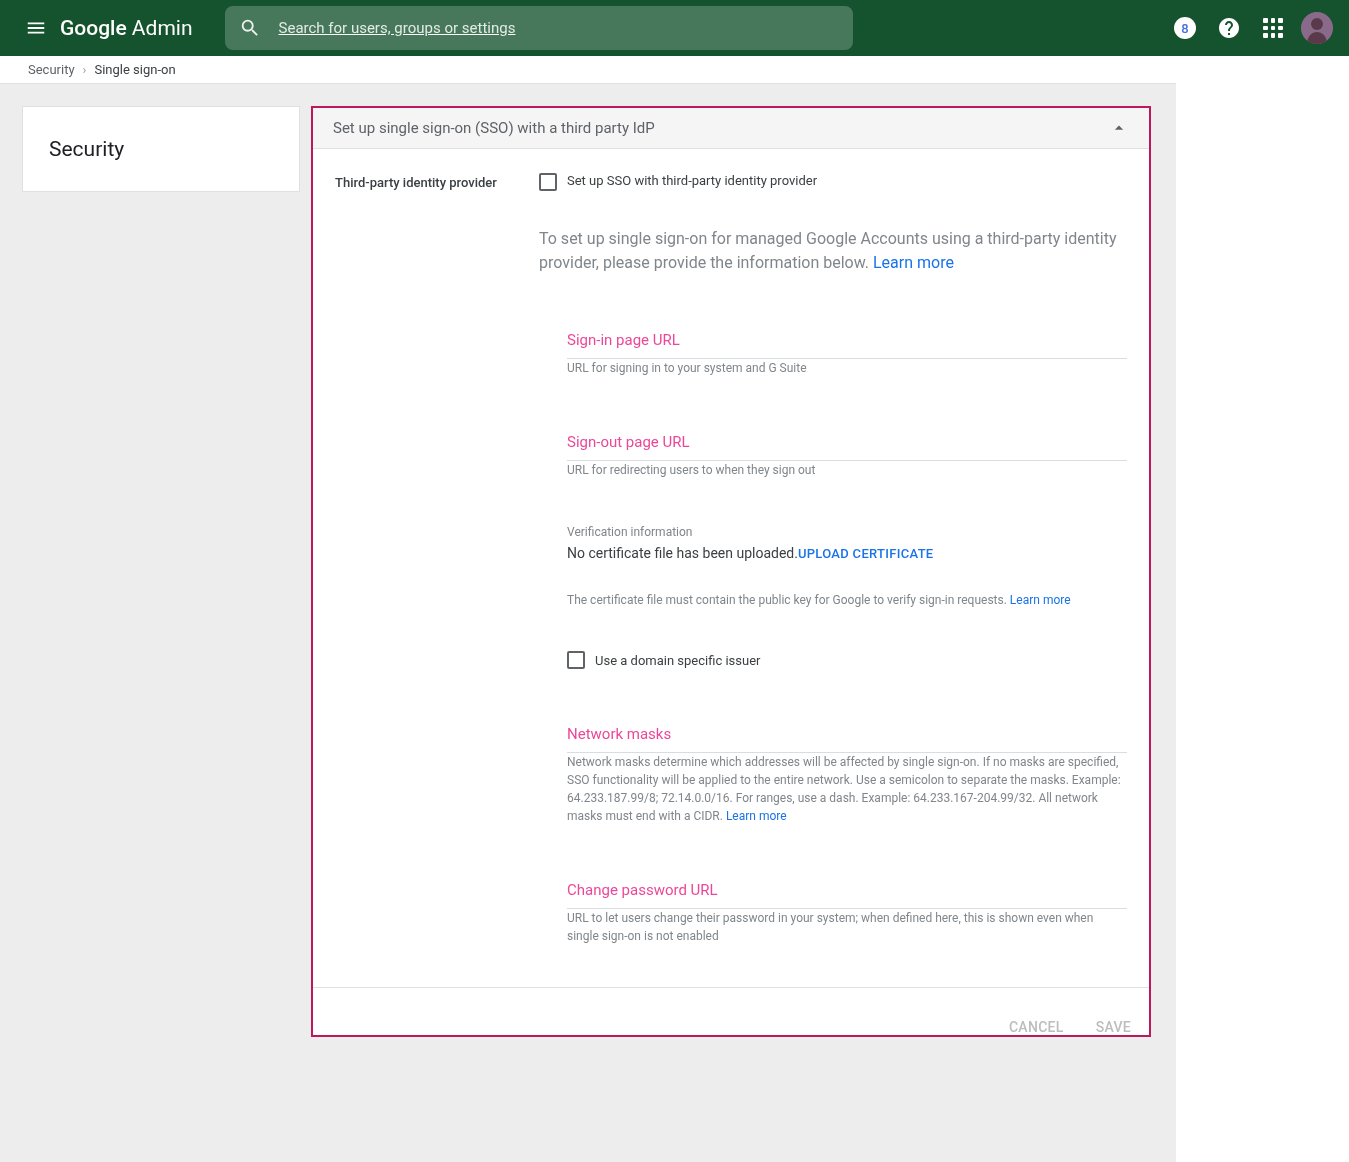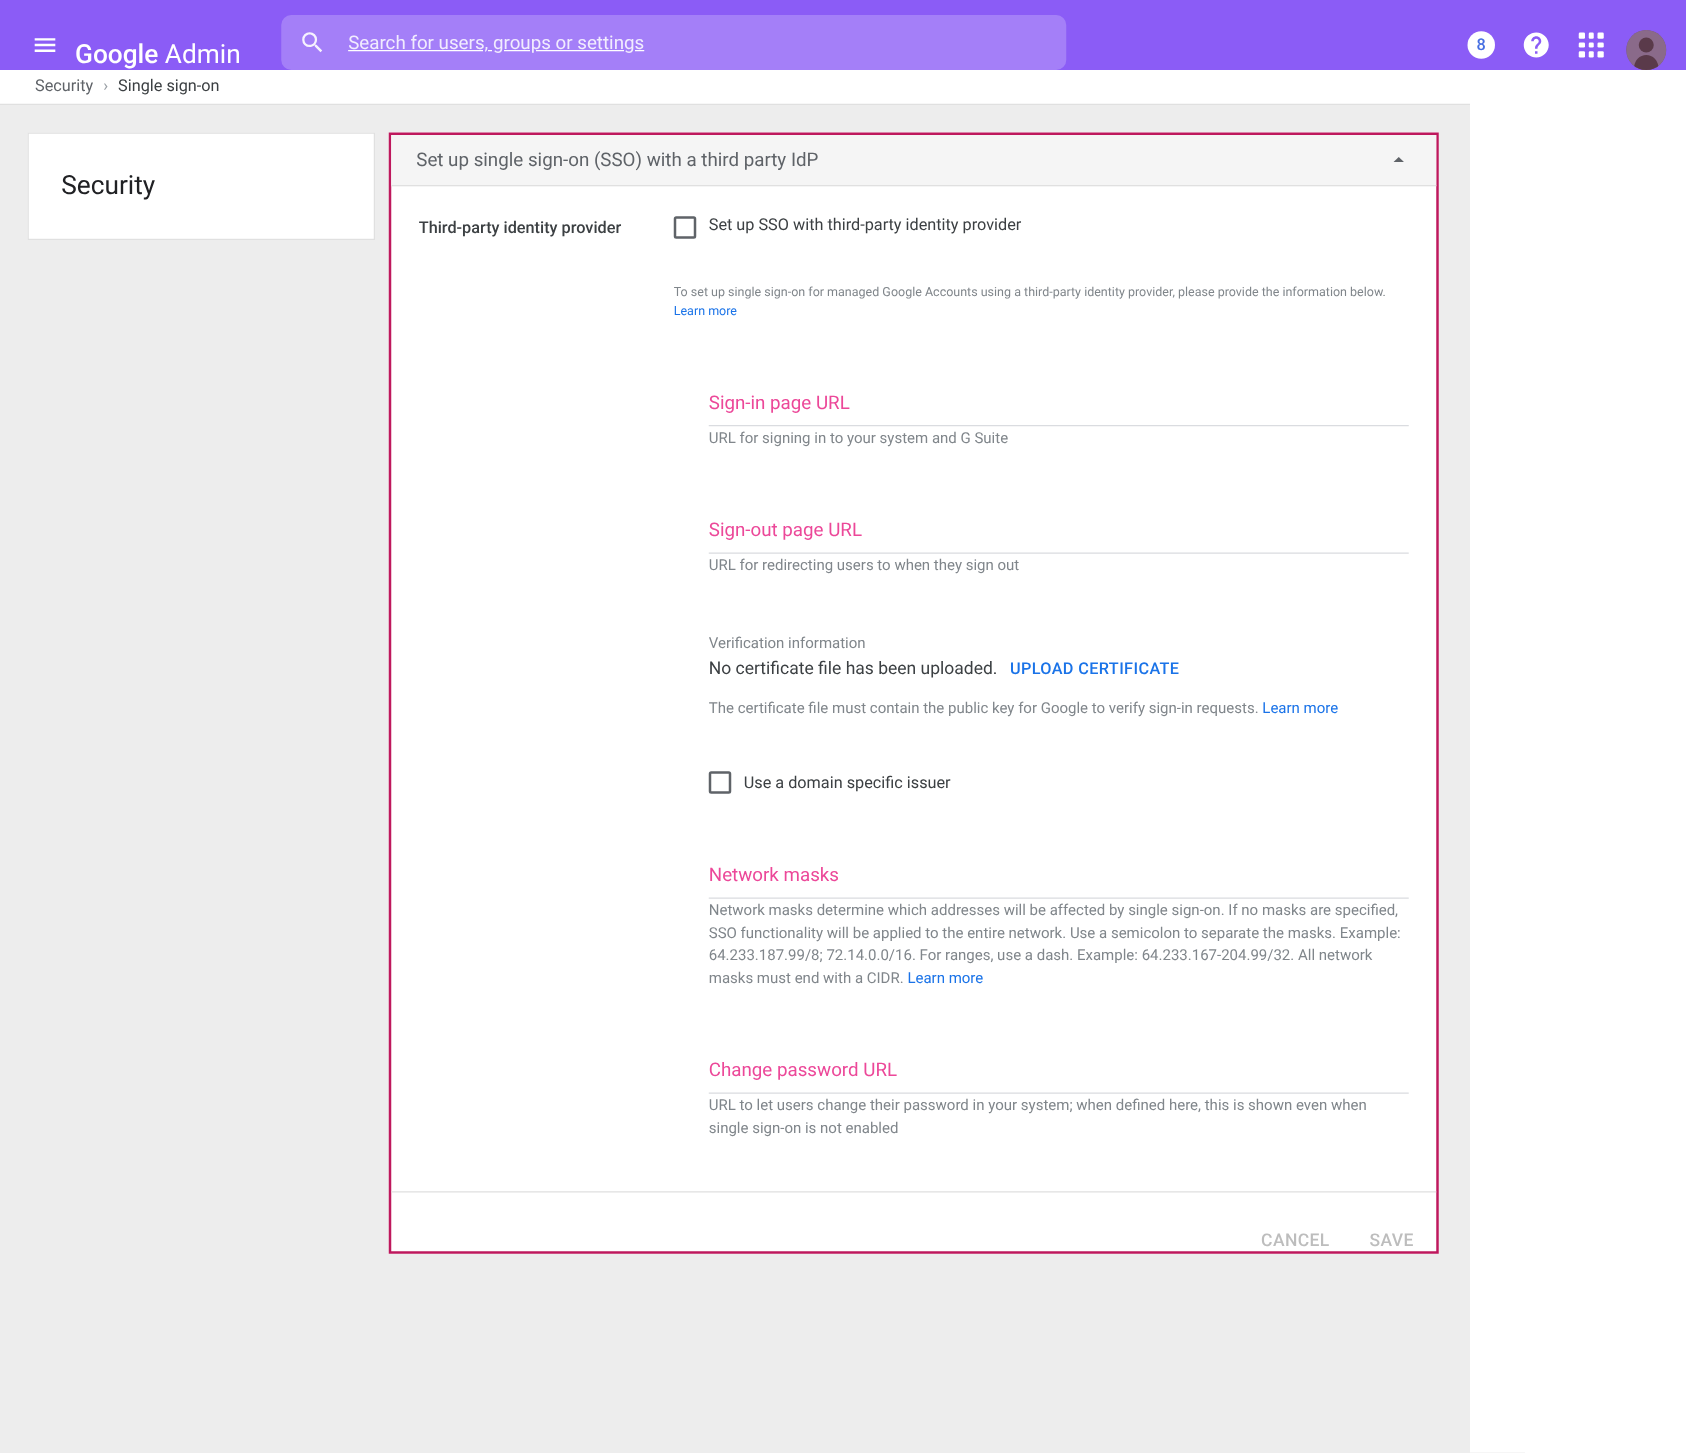--- a/index.html
+++ b/index.html
@@ -6,23 +6,23 @@
   body {
     font-family: 'Roboto', 'Helvetica Neue', Arial, sans-serif;
     background: #ededed;
     width: 1349px;
     height: 1162px;
     overflow: hidden;
     color: #202124;
   }
   .header {
     height: 56px;
-    background: #8b5cf6;
-    display: flex;
-    align-items: flex-end;
+    background: #14532d;
+    display: flex;
+    align-items: center;
     padding: 0 16px;
     color: #fff;
   }
   .menu-btn {
     width: 40px; height: 40px;
     display: flex; align-items: center; justify-content: center;
     border-radius: 50%;
     cursor: pointer;
   }
   .logo {
@@ -146,21 +146,21 @@
     border: 2px solid #5f6368;
     border-radius: 2px;
     margin-right: 10px;
     flex-shrink: 0;
   }
   .cb-label {
     font-size: 13px;
     color: #3c4043;
   }
   .helper {
-    font-size: 10px;
+    font-size: 16px;
     color: #80868b;
     line-height: 1.5;
     margin-top: 36px;
   }
   .helper .link { color: #1a73e8; cursor: pointer; }
 
   .field {
     margin-top: 56px;
     margin-left: 28px;
   }
@@ -177,21 +177,21 @@
   .field-help {
     font-size: 12px;
     color: #80868b;
     margin-top: 0;
     line-height: 1.5;
   }
   .field-help .link { color: #1a73e8; cursor: pointer; }
 
   .cert-block { margin-top: 46px; margin-left: 28px; }
   .cert-label { font-size: 12px; color: #80868b; margin-bottom: 6px; }
-  .cert-row { display: flex; align-items: center; gap: 10px; margin-bottom: 14px; }
+  .cert-row { display: flex; align-items: center; gap: 0; margin-bottom: 30px; }
   .cert-status { font-size: 14px; color: #3c4043; }
   .upload-btn { font-size: 13px; font-weight: 500; color: #1a73e8; letter-spacing: 0.3px; cursor: pointer; }
 
   .domain-cb { margin-top: 42px; margin-left: 28px; display: flex; align-items: center; }
 
   .card-footer {
     height: 48px;
     border-top: 1px solid #e0e0e0;
     display: flex;
     justify-content: flex-end;

